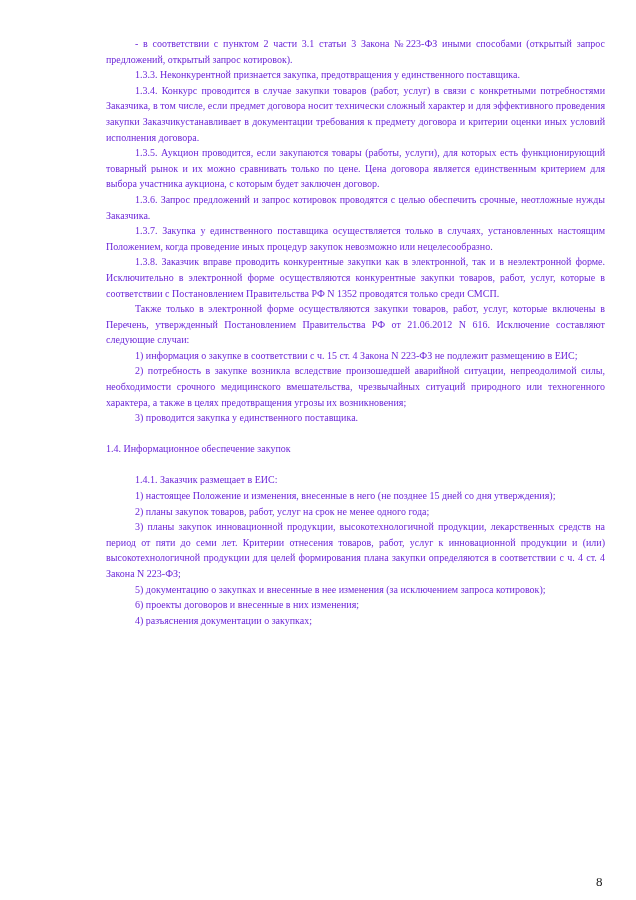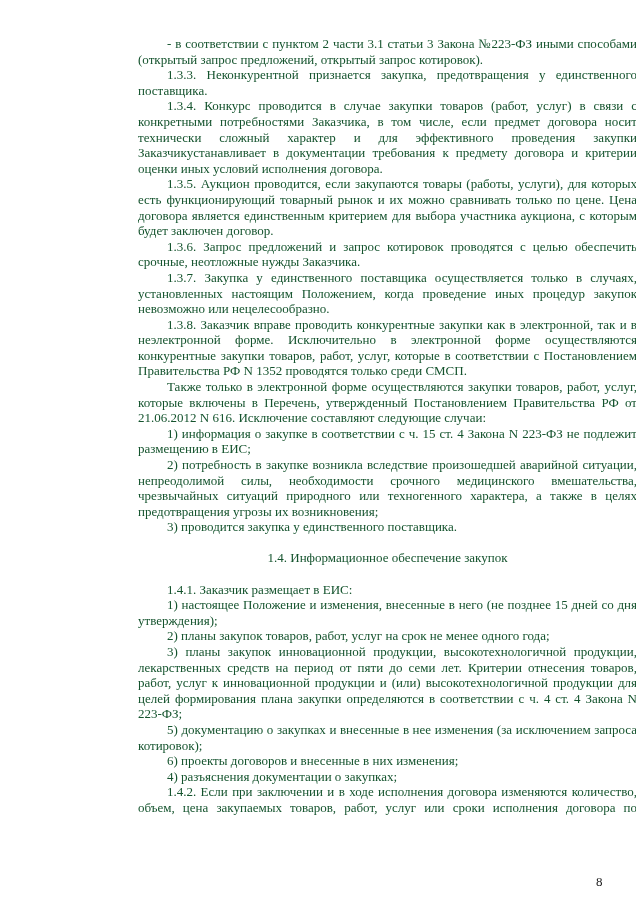--- a/index.html
+++ b/index.html
@@ -1,24 +1,24 @@
 <!DOCTYPE html>
 <html><head>
 <meta charset="utf-8">
 <style>
   html, body { margin: 0; padding: 0; background: #ffffff; }
   body { width: 636px; height: 900px; position: relative; overflow: hidden; }
   .page {
     position: absolute; left: 106px; top: 36px; width: 499px;
-    font-family: "Liberation Serif", serif; font-size: 13px; line-height: 15.6px;
-    color: #14532d; text-align: justify; margin-left: 32px;
+    font-family: "Liberation Serif", serif; font-size: 10px; line-height: 15.6px;
+    color: #6d28d9; text-align: justify;
   }
   .p { margin: 0; text-indent: 29px; }
   .p.last-line-justify { text-align-last: justify; }
-  .heading { margin: 15px 0 16px 0; text-align: center; text-indent: 0; }
+  .heading { margin: 15px 0 16px 0; text-align: left; text-indent: 0; }
   .pagenum {
     position: absolute; left: 596px; top: 874px;
     font-family: "Liberation Serif", serif; font-size: 13px; color: #1a1a1a;
   }
 </style>
 </head>
 <body>
 
 <div class="page">
   <p class="p">- в соответствии с пунктом 2 части 3.1 статьи 3 Закона №223-ФЗ иными способами (открытый запрос предложений, открытый запрос котировок).</p>
@@ -35,16 +35,15 @@
 
   <p class="heading">1.4. Информационное обеспечение закупок</p>
 
   <p class="p">1.4.1. Заказчик размещает в ЕИС:</p>
   <p class="p">1) настоящее Положение и изменения, внесенные в него (не позднее 15 дней со дня утверждения);</p>
   <p class="p">2) планы закупок товаров, работ, услуг на срок не менее одного года;</p>
   <p class="p">3) планы закупок инновационной продукции, высокотехнологичной продукции, лекарственных средств на период от пяти до семи лет. Критерии отнесения товаров, работ, услуг к инновационной продукции и (или) высокотехнологичной продукции для целей формирования плана закупки определяются в соответствии с ч. 4 ст. 4 Закона N 223-ФЗ;</p>
   <p class="p">5) документацию о закупках и внесенные в нее изменения (за исключением запроса котировок);</p>
   <p class="p">6) проекты договоров и внесенные в них изменения;</p>
   <p class="p">4) разъяснения документации о закупках;</p>
-  <p class="p last-line-justify">1.4.2. Если при заключении и в ходе исполнения договора изменяются количество, объем, цена закупаемых товаров, работ, услуг или сроки исполнения договора по</p>
 </div>
 
 <div class="pagenum">8</div>
 
 </body></html>

